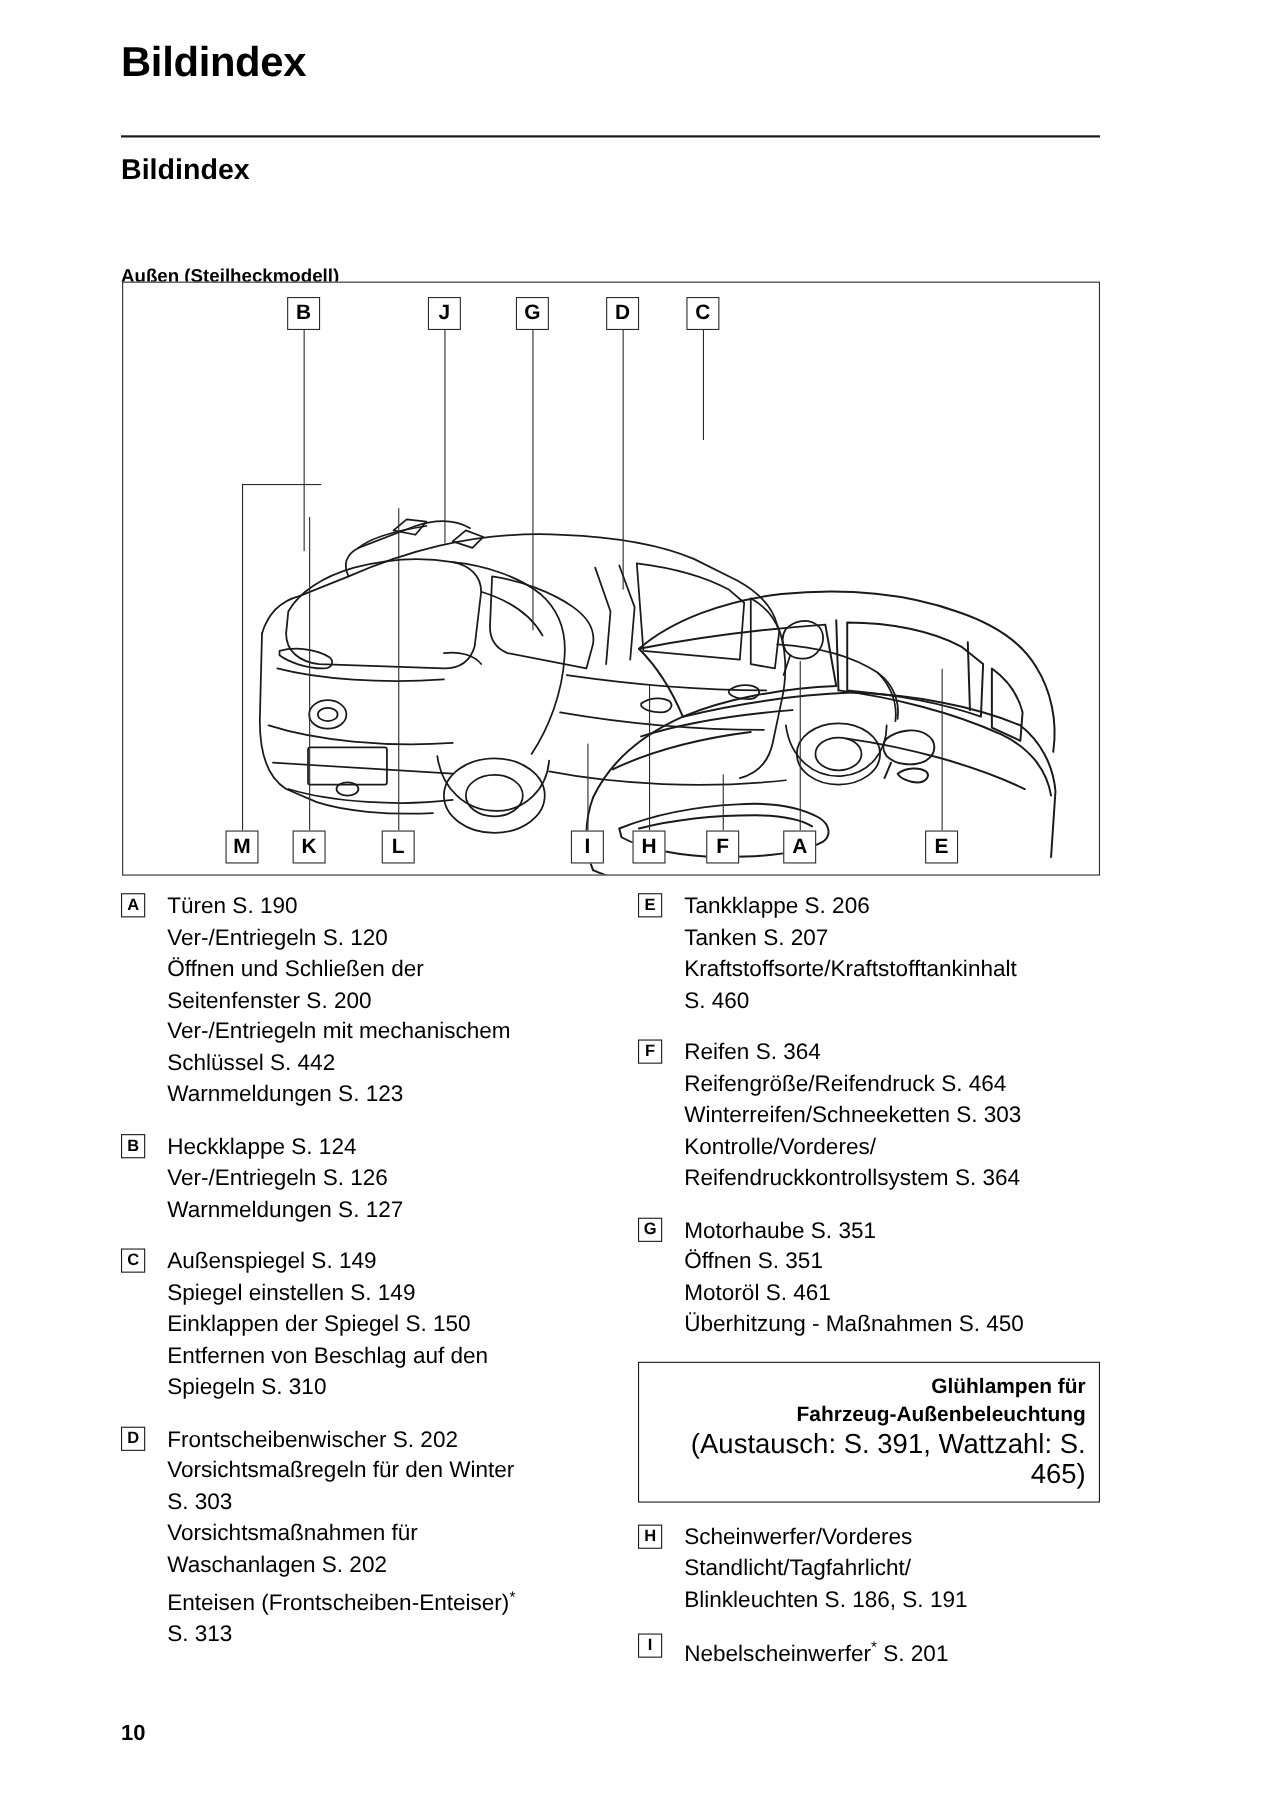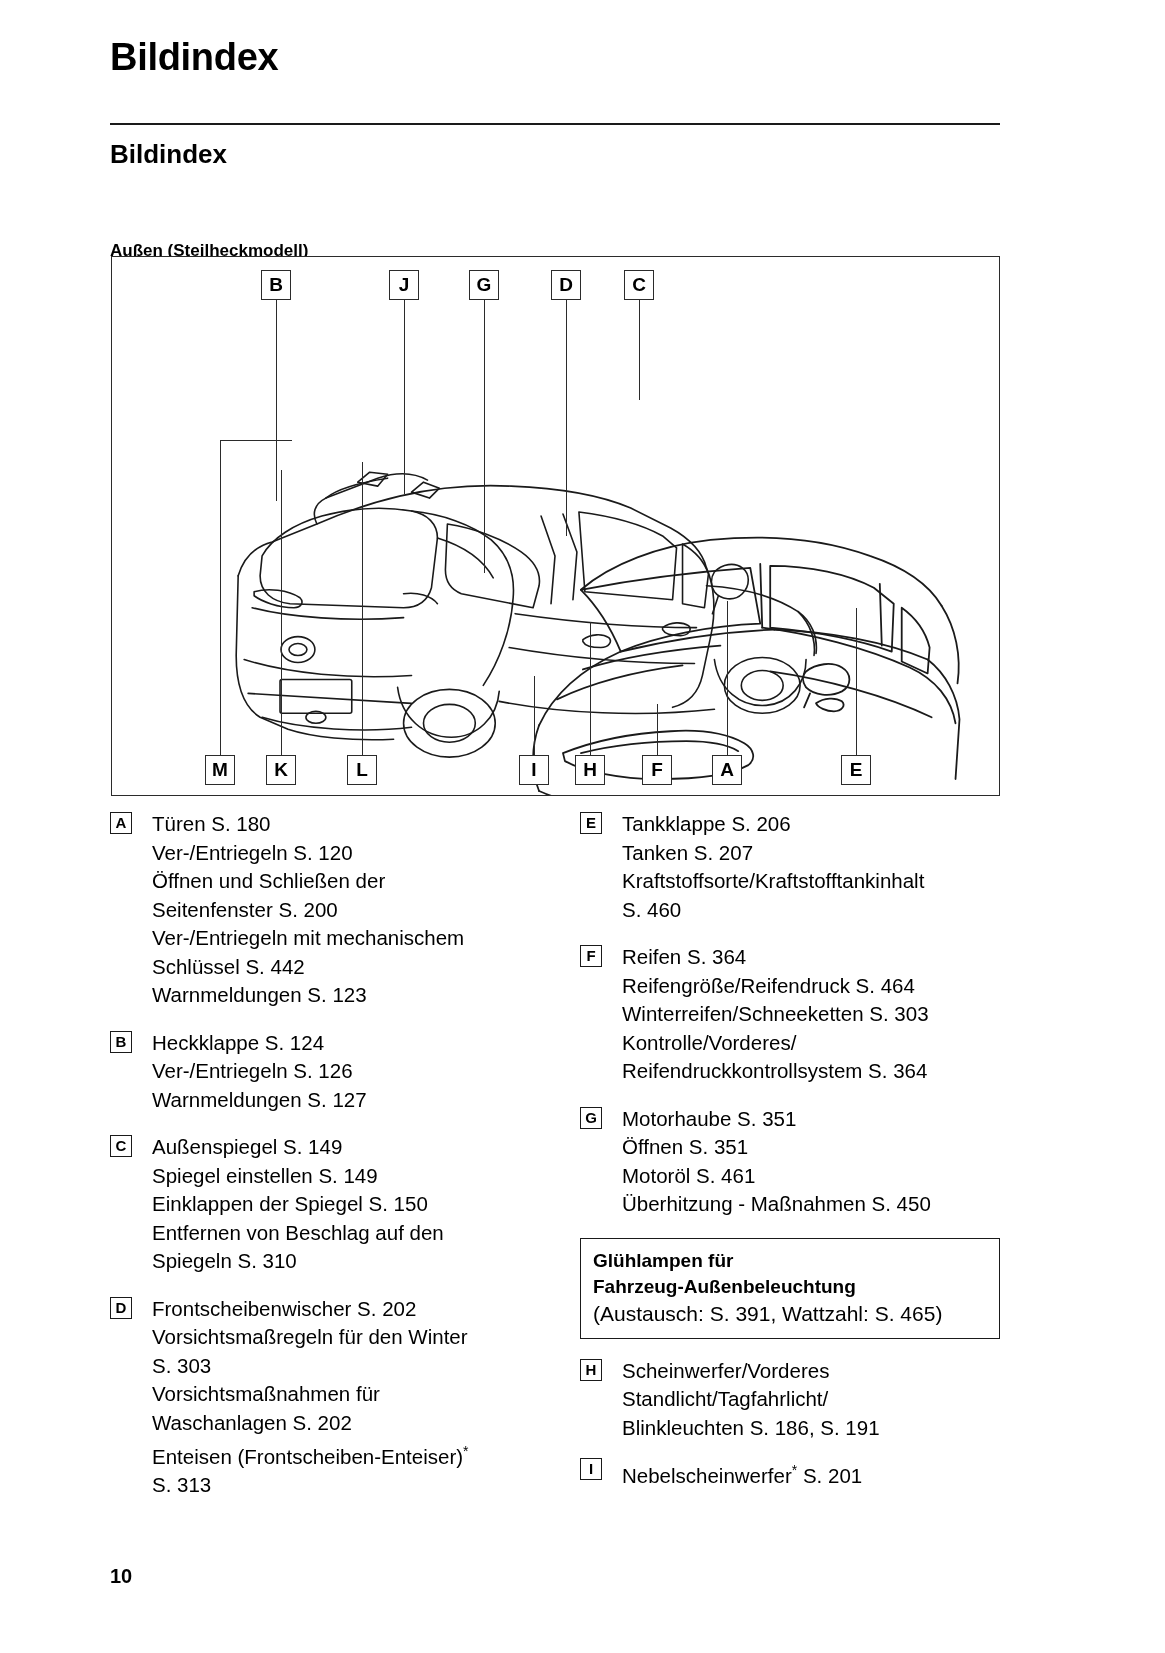--- a/index.html
+++ b/index.html
@@ -104,23 +104,24 @@
   }
   .entry-lines { font-size: 20.5px; line-height: 28.5px; }
   .entry-lines div { white-space: pre; }
   .star { font-size: 14px; vertical-align: super; }
 
   .note-box {
     border: 1.5px solid #1a1a1a;
     padding: 9px 12px 11px 12px;
     margin: 2px 0 18px 0;
     width: 420px;
+    text-align: right;
   }
   .note-box .nb-bold { font-size: 19px; font-weight: bold; line-height: 26px; }
-  .note-box .nb-reg  { font-size: 21px; line-height: 27px; }
+  .note-box .nb-reg  { font-size: 25px; line-height: 27px; }
 
   .entry-tight { margin-bottom: 14px; }
 
   .page-number {
     position: absolute;
     left: 110px; top: 1565px;
     font-size: 20px;
     font-weight: bold;
     text-align: center;
   }
@@ -321,21 +322,21 @@
       <div class="callout" style="left: 712px; top: 755px;">A</div>
       <div class="leader" style="left: 856px; top: 608px; height: 147px;"></div>
       <div class="callout" style="left: 841px; top: 755px;">E</div>
       <div class="leader-h" style="left: 220px; top: 440px; width: 72px;"></div>
     </div>
 
   <div class="col col-left" id="col-left">
       <div class="entry">
         <div class="entry-badge">A</div>
         <div class="entry-lines">
-          <div>Türen S. 180</div>
+          <div>Türen S. 190</div>
           <div>Ver-/Entriegeln S. 120</div>
           <div>Öffnen und Schließen der</div>
           <div>Seitenfenster S. 200</div>
           <div>Ver-/Entriegeln mit mechanischem</div>
           <div>Schlüssel S. 442</div>
           <div>Warnmeldungen S. 123</div>
         </div>
       </div>
       <div class="entry">
         <div class="entry-badge">B</div>

